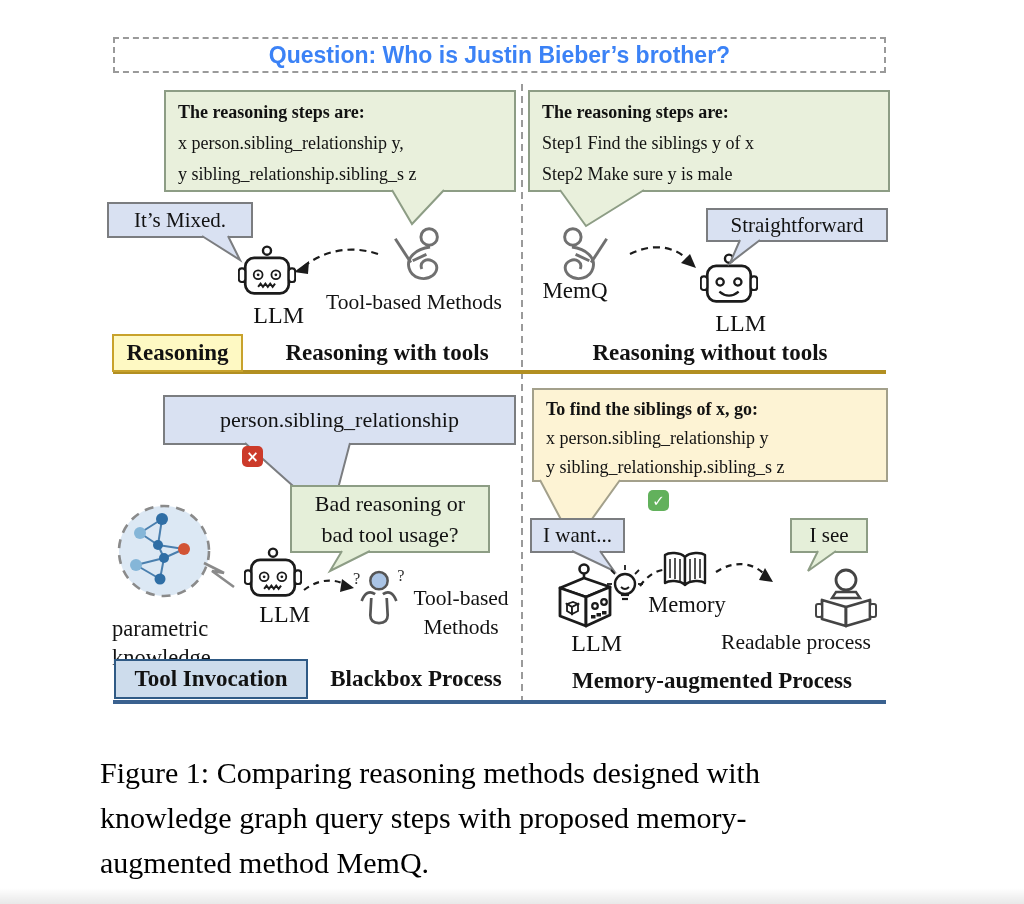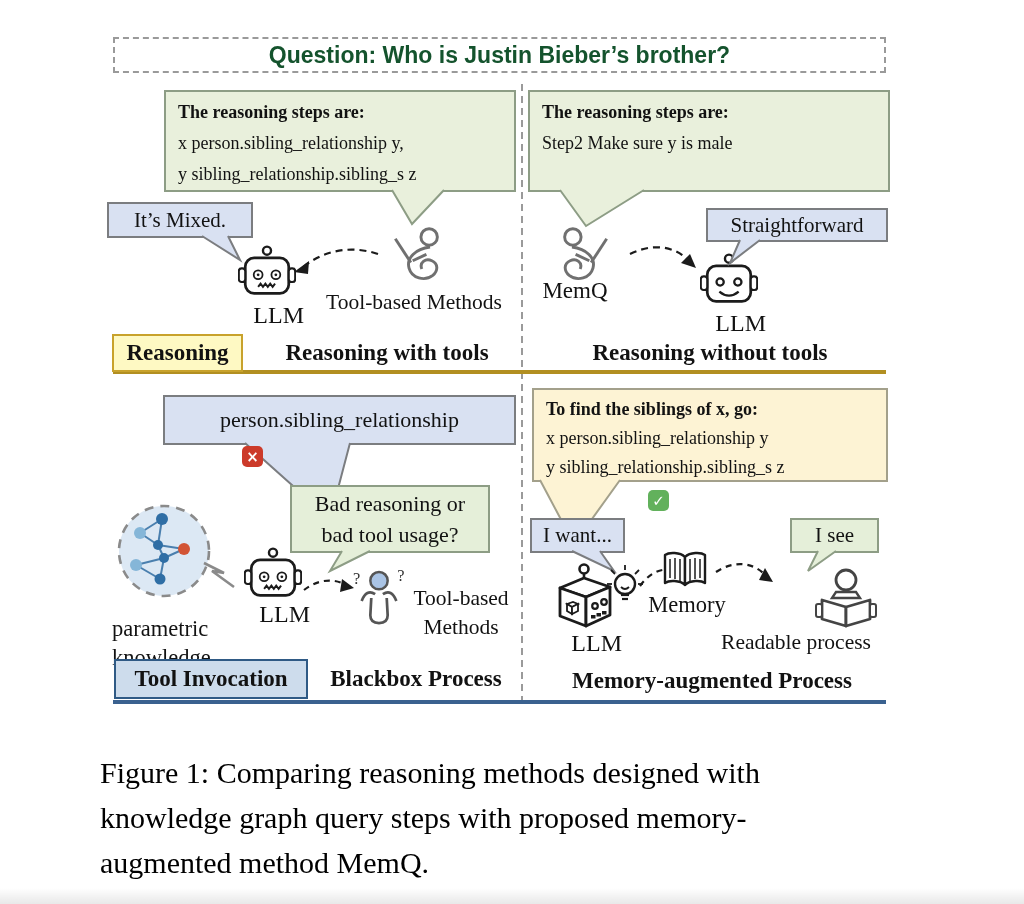--- a/index.html
+++ b/index.html
@@ -1,21 +1,21 @@
 <!DOCTYPE html>
 <html><head>
 <meta charset="utf-8">
 <style>
   html,body{margin:0;padding:0;background:#fff;}
   .stage{position:relative;width:1024px;height:904px;background:#fff;overflow:hidden;
          font-family:"Liberation Serif","DejaVu Serif",serif;color:#121212;}
   .abs{position:absolute;box-sizing:border-box;}
   
   .qbox{border:2px dashed #9a9a9a;background:#fff;display:flex;align-items:center;justify-content:center;}
-  .qtext{font-family:"Liberation Sans","DejaVu Sans",sans-serif;font-weight:bold;font-size:23px;color:#14532d;}
+  .qtext{font-family:"Liberation Sans","DejaVu Sans",sans-serif;font-weight:bold;font-size:23px;color:#3b82f6;}
   
   .vdash{width:2px;background:repeating-linear-gradient(to bottom,#9a9a9a 0 7px,transparent 7px 12px);}
   .goldline{border-top:4px solid #b28f21;}
   .blueline{border-top:4px solid #3a618f;}
   
   .bubble{border:2px solid;box-sizing:border-box;}
   .green{background:#e9f0dc;border-color:#8d9d85;}
   .lav{background:#d9e1f2;border-color:#7b7d80;}
   .yellow{background:#fdf3d4;border-color:#a3a08b;}
   .lgreen{background:#e5efd9;border-color:#8d9d85;}
@@ -96,20 +96,21 @@
   </svg>
   <div class="abs label center" style="left:314px;top:290px;width:200px;">Tool-based Methods</div>
 
   <div class="abs tag tag-yellow" style="left:112px;top:334px;width:131px;height:38px;">
     <span>Reasoning</span>
   </div>
   <div class="abs subtitle" style="left:256px;top:336px;width:262px;height:34px;">Reasoning with tools</div>
 
   <div class="abs bubble green btext" style="left:528px;top:90px;width:362px;height:102px;">
     <div class="btitle">The reasoning steps are:</div>
+    <div>Step1 Find the siblings y of x</div>
     <div>Step2 Make sure y is male</div>
   </div>
   <svg class="abs tail" style="left:556px;top:190px;" width="92" height="40">
     <path d="M4 0 L30 36 L88 0" fill="#e9f0dc" stroke="#8d9d85" stroke-width="2"></path>
   </svg>
 
   <svg class="abs" style="left:550px;top:226px;" width="64" height="64" viewBox="0 0 70 70">
     <g transform="translate(70,0) scale(-1,1)">
       <circle cx="45" cy="12" r="9" fill="#fff" stroke="#707070" stroke-width="3.2"></circle>
       <line x1="8" y1="14" x2="25" y2="40" stroke="#707070" stroke-width="3.2"></line>
@@ -306,21 +307,21 @@
 
   <svg class="abs" style="left:814px;top:568px;" width="64" height="64" viewBox="0 0 64 64">
     <circle cx="32" cy="12" r="10" fill="#fff" stroke="#444" stroke-width="2.8"></circle>
     <polygon points="22,24 42,24 46,30 18,30" fill="#fff" stroke="#444" stroke-width="2.4"></polygon>
     <polygon points="8,32 32,39 32,58 8,51" fill="#fff" stroke="#444" stroke-width="2.8" stroke-linejoin="round"></polygon>
     <polygon points="56,32 32,39 32,58 56,51" fill="#fff" stroke="#444" stroke-width="2.8" stroke-linejoin="round"></polygon>
     <rect x="2" y="36" width="6" height="13" rx="2" fill="#fff" stroke="#444" stroke-width="2"></rect>
     <rect x="56" y="36" width="6" height="13" rx="2" fill="#fff" stroke="#444" stroke-width="2"></rect>
   </svg>
 
-  <div class="abs bubble lgreen center small-bubble" style="left:790px;top:518px;width:89px;height:35px;">
+  <div class="abs bubble lgreen center small-bubble" style="left:790px;top:518px;width:78px;height:35px;">
     <span>I see</span>
   </div>
   <svg class="abs tail" style="left:798px;top:551px;" width="44" height="24">
     <path d="M38 0 L10 20 L20 0" fill="#e5efd9" stroke="#8d9d85" stroke-width="2"></path>
   </svg>
 
   <div class="abs label center" style="left:700px;top:630px;width:192px;">Readable process</div>
   <div class="abs subtitle" style="left:534px;top:666px;width:356px;height:30px;">Memory-augmented Process</div>
 
   <div class="abs caption" style="left:100px;top:750px;width:840px;">

